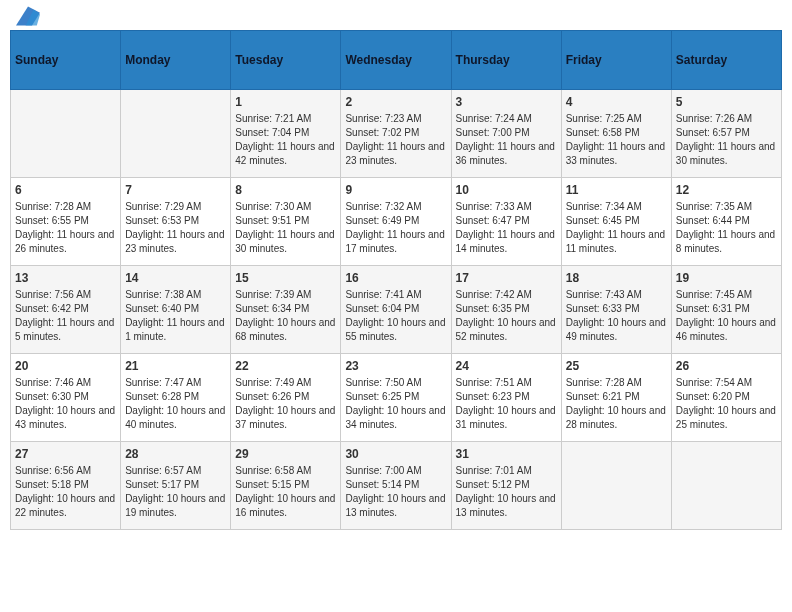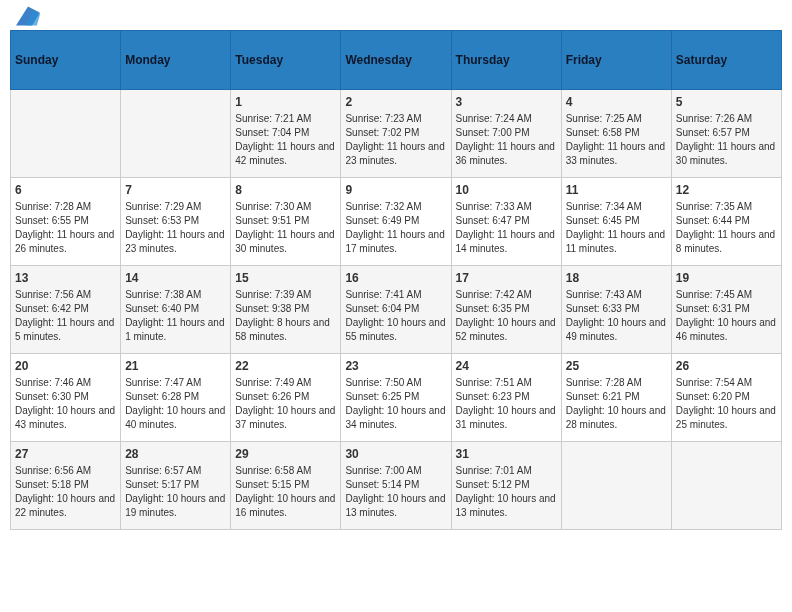--- a/index.html
+++ b/index.html
@@ -255,22 +255,22 @@
           <div class="day-info">
             <div>Sunrise: 7:38 AM</div>
             <div>Sunset: 6:40 PM</div>
             <div>Daylight: 11 hours and 1 minute.</div>
           </div>
         </td>
         <td>
           <span class="day-num">15</span>
           <div class="day-info">
             <div>Sunrise: 7:39 AM</div>
-            <div>Sunset: 9:38 PM</div>
-            <div>Daylight: 8 hours and 58 minutes.</div>
+            <div>Sunset: 6:34 PM</div>
+            <div>Daylight: 10 hours and 68 minutes.</div>
           </div>
         </td>
         <td>
           <span class="day-num">16</span>
           <div class="day-info">
             <div>Sunrise: 7:41 AM</div>
             <div>Sunset: 6:04 PM</div>
             <div>Daylight: 10 hours and 55 minutes.</div>
           </div>
         </td>

